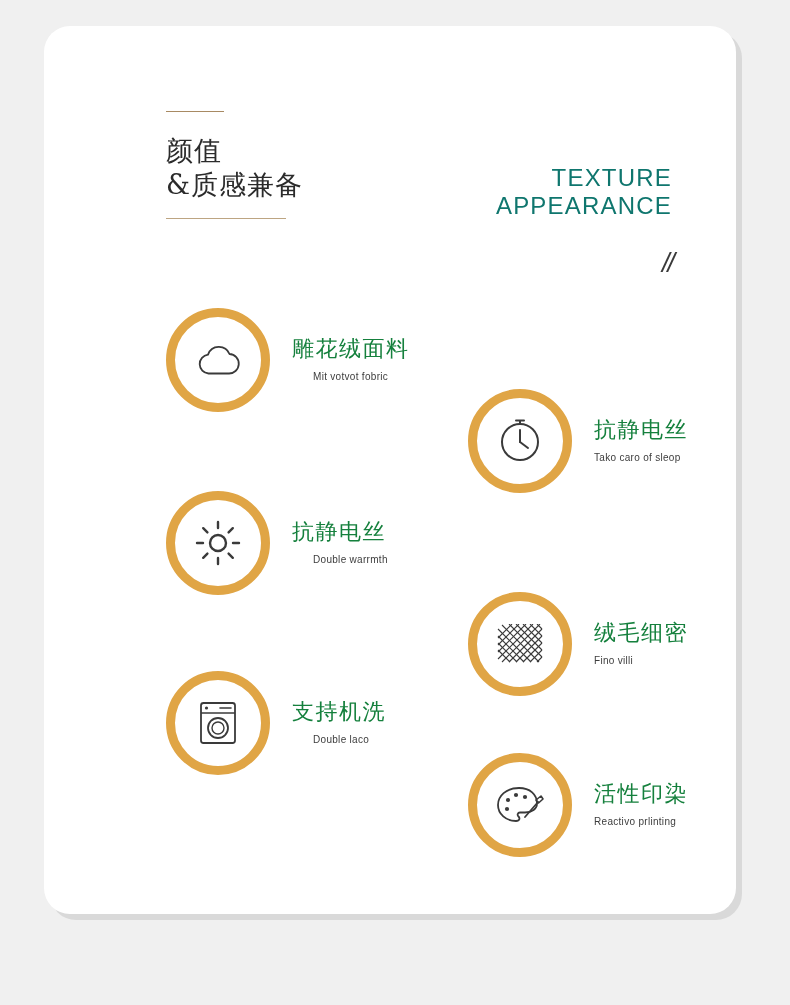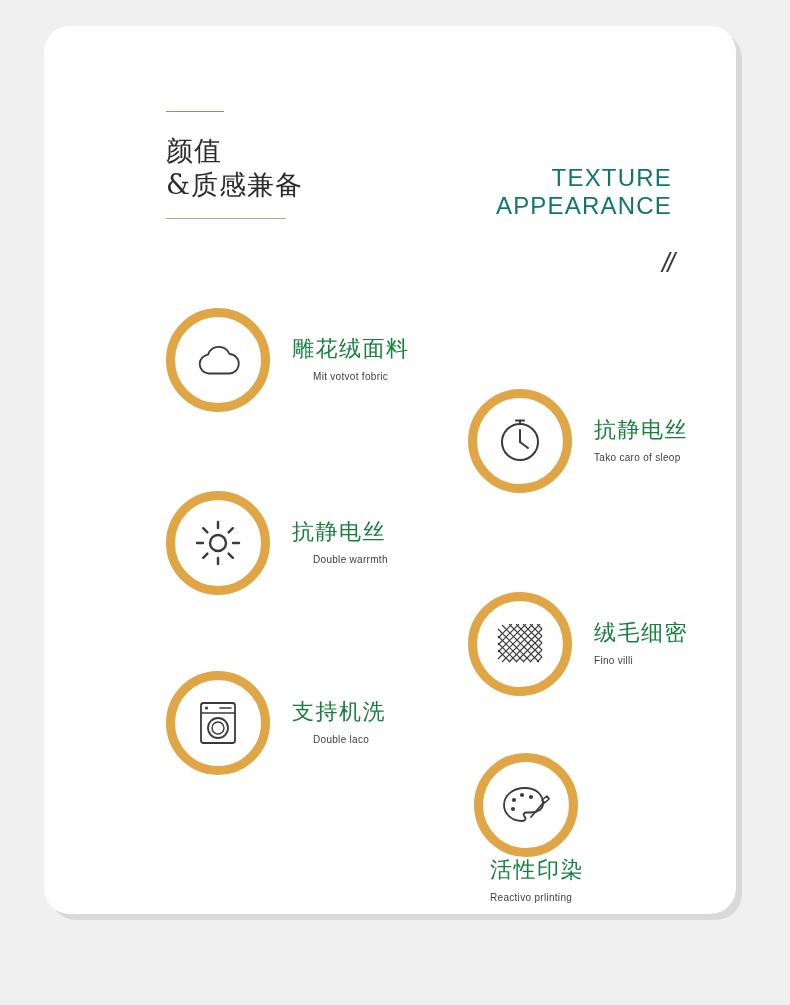--- a/index.html
+++ b/index.html
@@ -139,21 +139,21 @@
   .feature-text.indent .feature-en {
     margin-left: 21px;
   }
 
   
   #feat-0 { left: 122px; top: 282px; }
   #feat-1 { left: 122px; top: 465px; }
   #feat-2 { left: 122px; top: 645px; }
   #feat-3 { left: 424px; top: 363px; }
   #feat-4 { left: 424px; top: 566px; }
-  #feat-5 { left: 424px; top: 727px; flex-direction: column; }
+  #feat-5 { left: 424px; top: 727px; }
 
   svg { display: block; }
 </style>
 </head>
 <body>
 
 <div class="page">
 
   <div class="card-shadow"></div>
   <div class="card">

